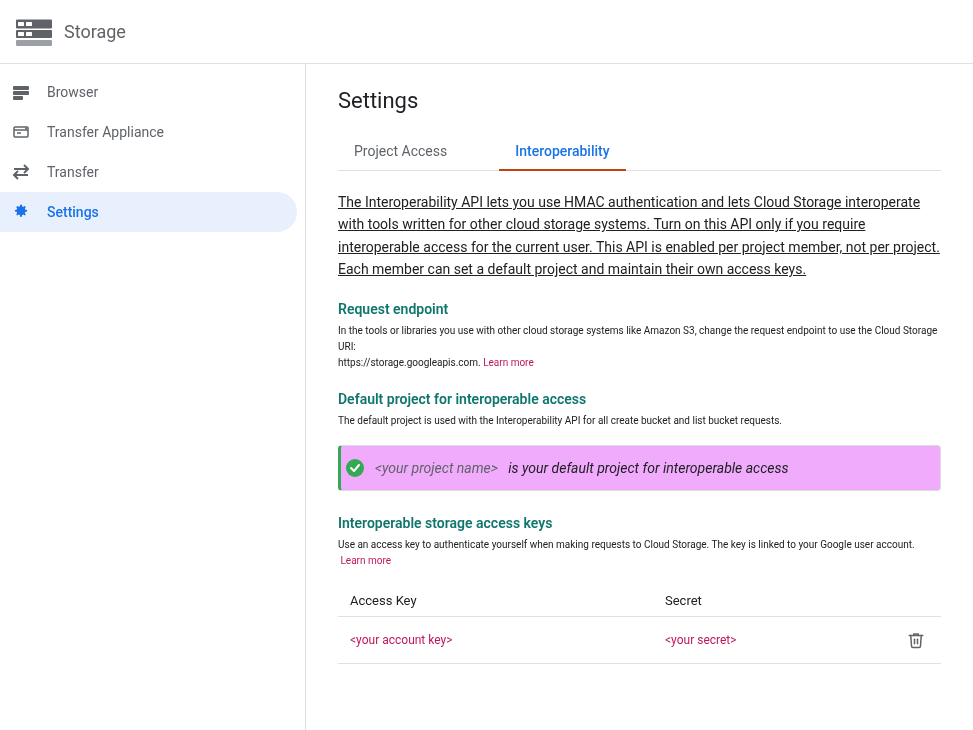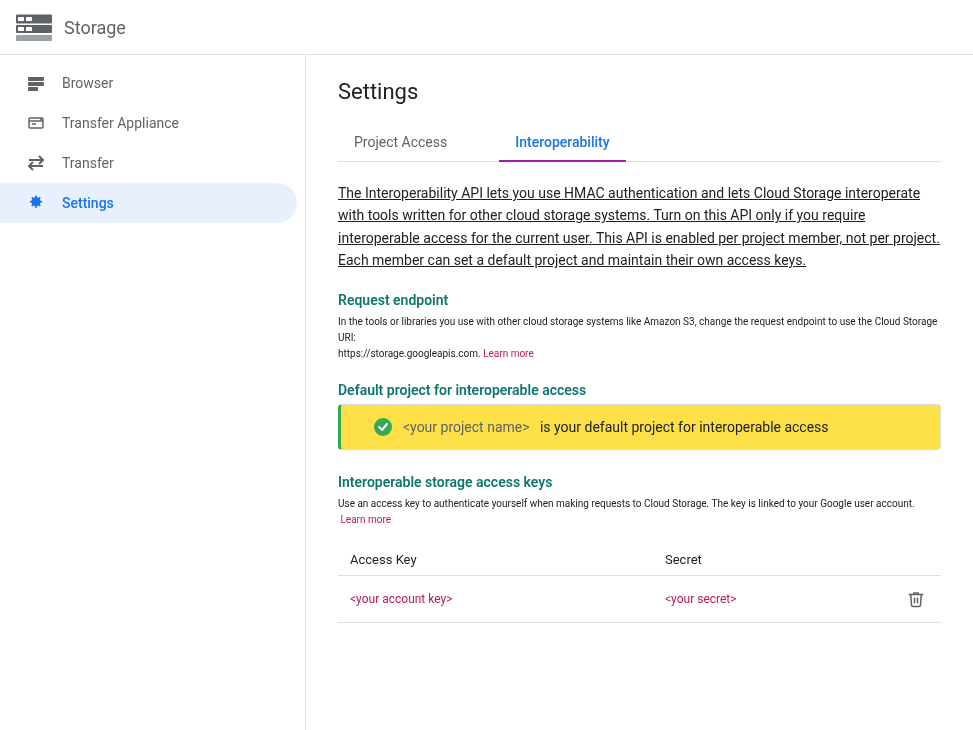--- a/index.html
+++ b/index.html
@@ -2,21 +2,21 @@
 <html><head>
   <meta charset="utf-8">
   <style>
     * { box-sizing: border-box; margin: 0; padding: 0; }
     body { font-family: 'Roboto', Arial, sans-serif; font-size: 14px; color: #202124; background: #fff; display: flex; flex-direction: column; height: 730px; overflow: hidden; }
 
     
     .top-header {
       display: flex;
       align-items: center;
-      height: 55px;
+      height: 64px;
       padding: 0 16px;
       border-bottom: 1px solid #e0e0e0;
       background: #fff;
     }
     .app-icon {
       width: 36px;
       height: 28px;
       margin-right: 12px;
       flex-shrink: 0;
     }
@@ -38,21 +38,21 @@
       width: 306px;
       flex-shrink: 0;
       border-right: 1px solid #e0e0e0;
       padding-top: 8px;
       background: #fff;
       overflow-y: auto;
     }
     .sidebar-item {
       display: flex;
       align-items: center;
-      padding: 10px 26px;
+      padding: 10px 11px;
       cursor: pointer;
       color: #5f6368;
       font-size: 14px;
       border-radius: 0 24px 24px 0;
       margin-right: 8px;
     }
     .sidebar-item.active {
       background: #e8f0fe;
       color: #1a73e8;
       font-weight: 500;
@@ -95,21 +95,21 @@
     .tab {
       padding: 10px 16px;
       cursor: pointer;
       font-size: 14px;
       color: #5f6368;
       border-bottom: 2px solid transparent;
       margin-bottom: -1px;
     }
     .tab.active {
       color: #1a73e8;
-      border-bottom: 2px solid #a21caf;
+      border-bottom: 2px solid #c2410c;
       font-weight: 500;
     }
 
     
     .description {
       font-size: 14px;
       color: #202124;
       line-height: 1.6;
       margin-bottom: 20px;
       text-decoration: underline;
@@ -131,25 +131,26 @@
     .section-desc a, .learn-more {
       color: #be185d;
       text-decoration: none;
     }
 
     
     .project-box {
       border: 1px solid #dadce0;
       border-left: 3px solid #34a853;
       border-radius: 4px;
-      padding: 12px 32px;
+      padding: 12px 4px;
       display: flex;
       align-items: center;
       margin-bottom: 24px;
-      background: #fde047;
+      background: #f0abfc;
+      font-style: italic;
     }
     .project-box .check-icon {
       width: 20px;
       height: 20px;
       margin-right: 10px;
       flex-shrink: 0;
     }
     .project-box-text {
       font-size: 14px;
       color: #202124;
@@ -277,20 +278,21 @@
       <p class="section-desc">
         <span>In the tools or libraries you use with other cloud storage systems like Amazon S3, change the request endpoint to use the Cloud Storage URI:</span>
         <br>
         <span>https://storage.googleapis.com.</span>
         <a href="#">Learn more</a>
       </p>
     </div>
 
     <div class="section-block">
       <p class="section-title">Default project for interoperable access</p>
+      <p class="section-desc">The default project is used with the Interoperability API for all create bucket and list bucket requests.</p>
 
       <div class="project-box">
         <span class="check-icon">
           <svg width="20" height="20" viewBox="0 0 20 20">
             <circle cx="10" cy="10" r="9" fill="#34a853"></circle>
             <polyline points="6,10 9,13 14,7" fill="none" stroke="#fff" stroke-width="2" stroke-linecap="round" stroke-linejoin="round"></polyline>
           </svg>
         </span>
         <span class="project-box-text">
           <span class="project-name">&lt;your project name&gt;</span>

